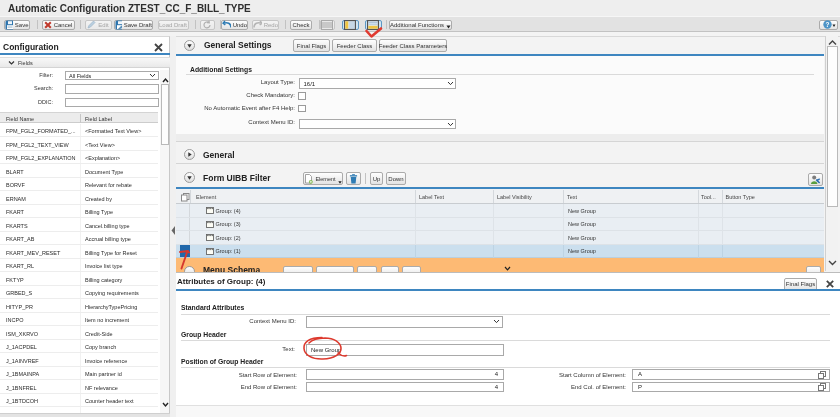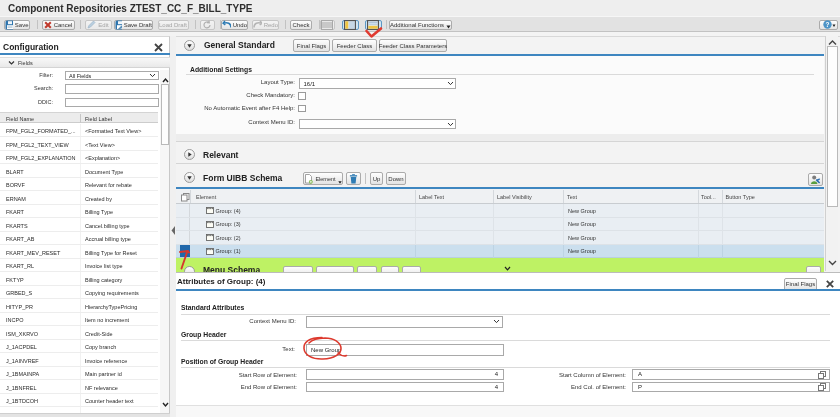--- a/index.html
+++ b/index.html
@@ -24,21 +24,21 @@
   border:1px solid #9b9b9b; background:linear-gradient(#fff,#ddd);
   display:flex; align-items:center; justify-content:center; }
 .sechdr { position:absolute; font-weight:bold; font-size:8.5px; color:#222; white-space:nowrap; }
 .sub { position:absolute; font-weight:bold; font-size:6.8px; color:#222; white-space:nowrap; }
 </style>
 </head>
 <body>
 
 <div class="abs" style="left:0;top:0;width:840px;height:16px;background:#eeeeee;"></div>
 <div class="abs" style="left:0;top:16px;width:840px;height:16px;background:#e2e2e2;border-bottom:1px solid #c2c2c2;border-top:1px solid #f6f6f6;"></div>
-<div class="abs bold" style="left:8px;top:3px;font-size:10px;color:#2e2e2e;">Component Repositories ZTEST_CC_F_BILL_TYPE</div>
+<div class="abs bold" style="left:8px;top:3px;font-size:10px;color:#2e2e2e;">Automatic Configuration ZTEST_CC_F_BILL_TYPE</div>
 
 <div id="toolbar">
     <div class="btn " style="left: 3.5px; top: 19.5px; width: 26px; height: 10.5px;">
       <svg width="10" height="10">
         <rect x="0.5" y="0.5" width="9" height="9" rx="1.5" fill="#2e75ae"></rect>
         <rect x="3" y="1.2" width="4" height="3" fill="#eef4f9"></rect>
         <rect x="2" y="5.2" width="6" height="3.8" fill="#ffffff"></rect>
         <path d="M2.5 6.3 H7.5 M2.5 7.5 H7.5" stroke="#9db7cc" stroke-width="0.6"></path>
       </svg>
       <span style="margin-left:2px">Save</span>
@@ -300,21 +300,21 @@
     </svg>
   </div>
 
 <div class="abs" style="left:176px;top:36px;width:664px;height:236px;background:#f3f3f3;border-top:1px solid #d8d8d8;"></div>
 
 <div class="circbtn" style="left:184px;top:40px;">
     <svg width="5" height="4">
       <path d="M0.3 0.3 L4.7 0.3 L2.5 3.7 Z" fill="#333"></path>
     </svg>
   </div>
-<div class="sechdr" style="left:204px;top:40px;">General Standard</div>
+<div class="sechdr" style="left:204px;top:40px;">General Settings</div>
 <div class="btn" style="left:293px;top:39px;width:37px;height:13px;">Final Flags</div>
 <div class="btn" style="left:332px;top:39px;width:45px;height:13px;">Feeder Class</div>
 <div class="btn" style="left:379px;top:39px;width:68px;height:13px;">Feeder Class Parameters</div>
 <div class="abs" style="left:176px;top:53.5px;width:648px;height:2px;background:#3e86c0;"></div>
 
 <div class="abs" style="left:176px;top:55.5px;width:648px;height:78px;background:#fbfbfb;"></div>
 <div class="sub" style="left:190px;top:66px;">Additional Settings</div>
 <div class="hline" style="left:186px;top:73.5px;width:628px;"></div>
 <div class="lbl" style="left:100px;top:78.8px;width:195px;">Layout Type:</div>
 <div class="inp" style="left:298.5px;top:77.5px;width:157.5px;height:11.5px;line-height:10px;padding-left:4px;">16/1</div>
@@ -335,29 +335,29 @@
     </svg>
   </div>
 
 <div class="abs" style="left:176px;top:133.5px;width:648px;height:7.5px;background:#ededed;"></div>
 <div class="hline" style="left:176px;top:141px;width:648px;background:#d5d5d5;"></div>
 <div class="circbtn" style="left:184px;top:149px;">
     <svg width="4" height="5">
       <path d="M0.3 0.3 L3.7 2.5 L0.3 4.7 Z" fill="#333"></path>
     </svg>
   </div>
-<div class="sechdr" style="left:203px;top:150px;">Relevant</div>
+<div class="sechdr" style="left:203px;top:150px;">General</div>
 <div class="hline" style="left:176px;top:163px;width:648px;background:#d5d5d5;"></div>
 
 <div class="circbtn" style="left:184px;top:172px;">
     <svg width="5" height="4">
       <path d="M0.3 0.3 L4.7 0.3 L2.5 3.7 Z" fill="#333"></path>
     </svg>
   </div>
-<div class="sechdr" style="left:203px;top:173px;">Form UIBB Schema</div>
+<div class="sechdr" style="left:203px;top:173px;">Form UIBB Filter</div>
 <div class="btn" style="left:303px;top:172px;width:40px;height:13px;font-size:5.5px;">
   <svg width="9" height="10" style="margin-right:2px">
       <path d="M1.5 0.5 H5.5 L7.5 2.5 V9 H1.5 Z" fill="#fff" stroke="#999" stroke-width="0.9"></path>
       <circle cx="6.8" cy="7.8" r="1.9" fill="#7ab648"></circle>
       <path d="M6.8 6.7 V8.9 M5.7 7.8 H7.9" stroke="#fff" stroke-width="0.7"></path>
     </svg>Element
   <svg width="4" height="3" style="margin-left:2px;margin-top:7px">
       <path d="M0.3 0.3 L3.7 0.3 L2 2.7 Z" fill="#222"></path>
     </svg>
 </div>
@@ -452,21 +452,21 @@
       <div class="abs" style="left:392px;top:3.5px;font-size:5.5px;color:#333;">New Group</div>
       <div class="abs" style="left:239px;top:0;width:1px;height:13.5px;background:#bdd3e3;"></div>
       <div class="abs" style="left:317px;top:0;width:1px;height:13.5px;background:#bdd3e3;"></div>
       <div class="abs" style="left:387px;top:0;width:1px;height:13.5px;background:#bdd3e3;"></div>
       <div class="abs" style="left:521.5px;top:0;width:1px;height:13.5px;background:#bdd3e3;"></div>
       <div class="abs" style="left:546px;top:0;width:1px;height:13.5px;background:#bdd3e3;"></div>
     </div>
   </div>
 
 <div id="menuschema">
-    <div class="abs" style="left:176px;top:258px;width:648px;height:14px;background:#bef264;overflow:hidden;text-decoration:underline;">
+    <div class="abs" style="left:176px;top:258px;width:648px;height:14px;background:#fdba74;overflow:hidden;text-decoration:underline;">
       <div class="circbtn" style="left:8px;top:8px;"></div>
       <div class="sechdr" style="left:27px;top:7px;">Menu Schema</div>
       <div class="btn" style="left:107px;top:8px;width:30px;height:12px;"></div>
       <div class="btn" style="left:140px;top:8px;width:38px;height:12px;"></div>
       <div class="btn" style="left:181px;top:8px;width:20px;height:12px;"></div>
       <div class="btn" style="left:205px;top:8px;width:18px;height:12px;"></div>
       <div class="btn" style="left:226px;top:8px;width:19px;height:12px;"></div>
       <svg class="abs" style="left:328px;top:8px" width="7" height="5">
         <path d="M1 1 L3.5 3.8 L6 1" stroke="#222" stroke-width="1.2" fill="none"></path>
       </svg>

